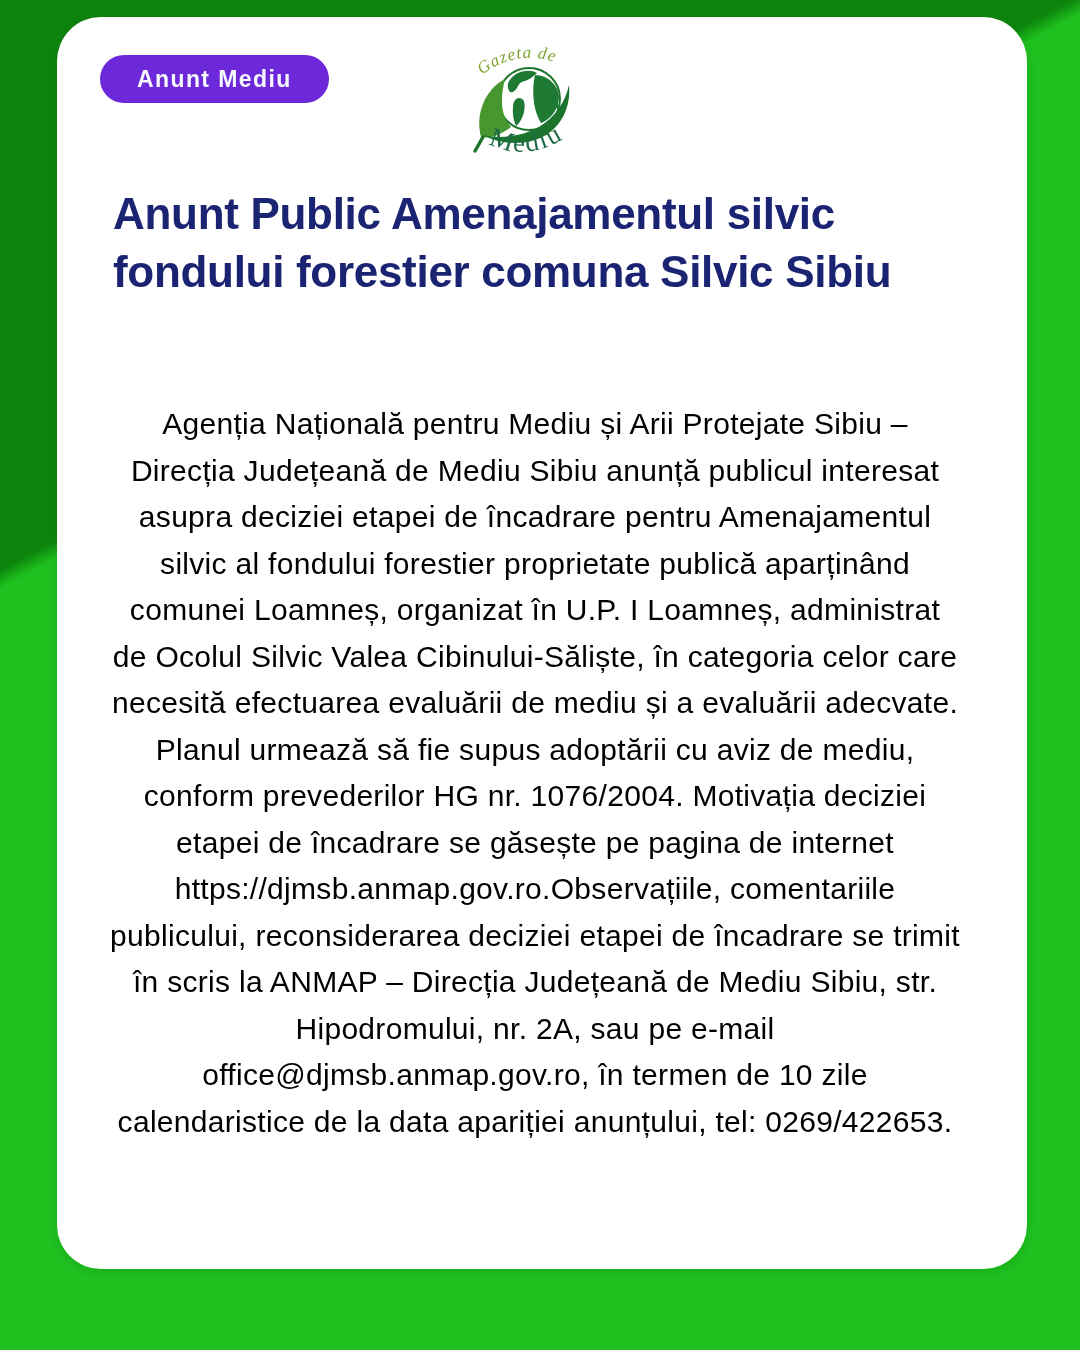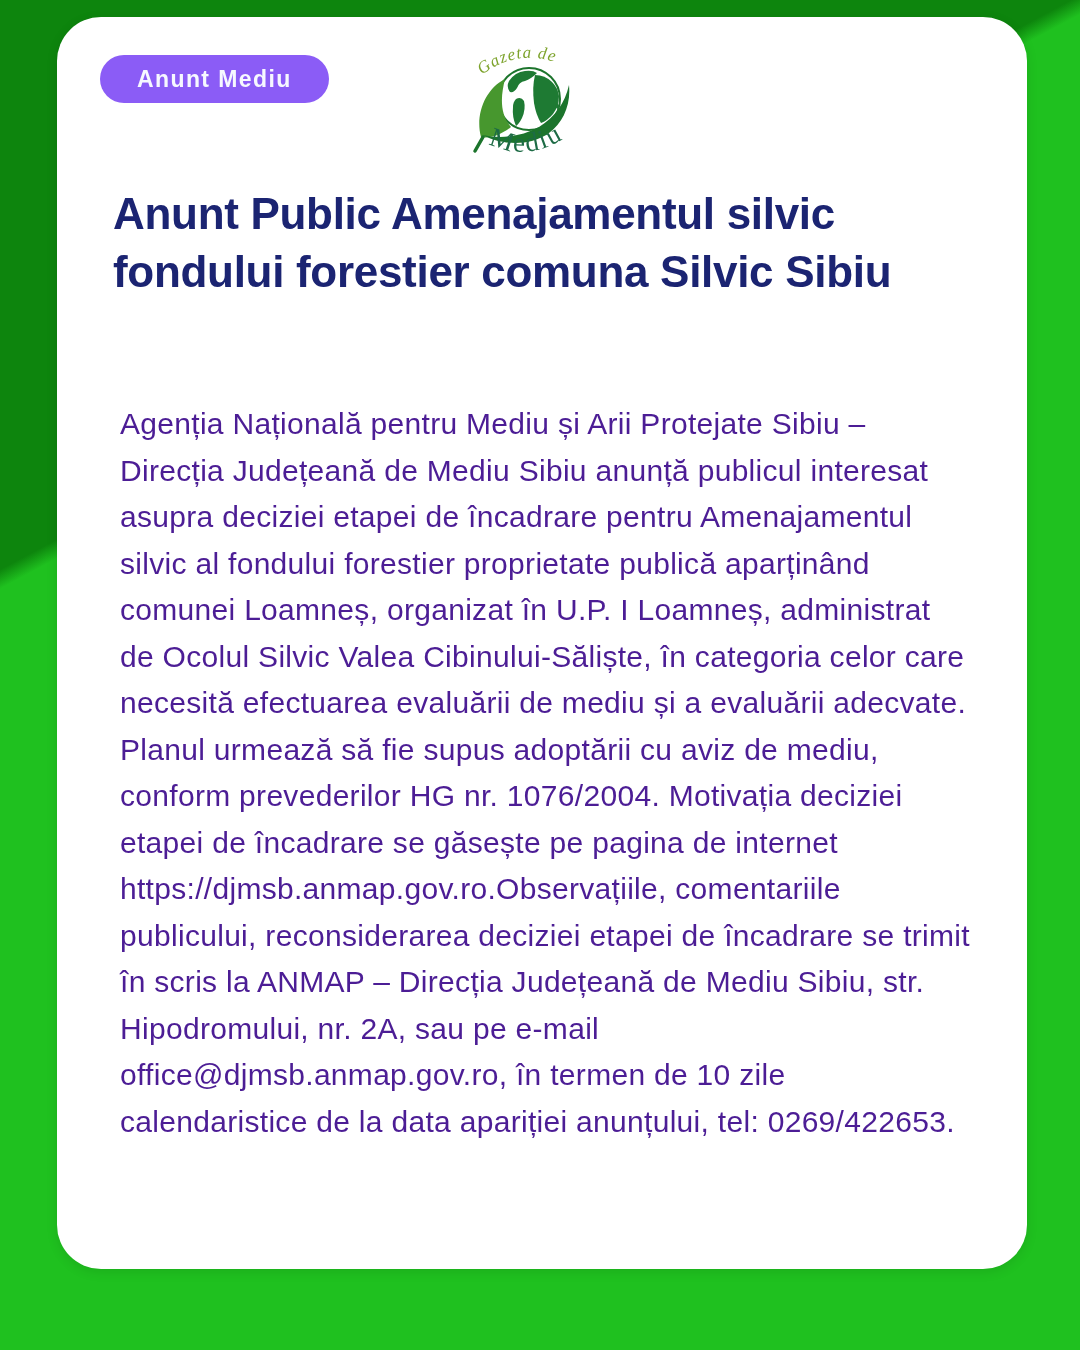--- a/index.html
+++ b/index.html
@@ -24,21 +24,21 @@
     border-radius: 44px;
     box-shadow: 0 3px 12px rgba(0,0,0,0.10);
   }
   .badge {
     position: absolute;
     left: 43px; top: 38px;
     height: 48px;
     display: inline-flex;
     align-items: center;
     padding: 0 37px;
-    background: #8b5cf6;
+    background: #6d28d9;
     border-radius: 26px;
     color: #f6f8ff;
     font-size: 23px;
     font-weight: 600;
     letter-spacing: 1.4px;
     white-space: nowrap;
   }
   .logo {
     position: absolute;
     left: 414px; top: 22px;
@@ -62,28 +62,29 @@
     left: 56px; top: 168px;
     width: 882px;
     color: #1b2472;
     font-size: 44px;
     line-height: 58px;
     font-weight: 700;
     letter-spacing: -0.3px;
   }
   .body-text {
     position: absolute;
-    left: 63px; top: 384px;
+    left: 52px; top: 384px;
     width: 852px;
-    color: #4c1d95;
+    color: #000000;
     font-size: 30px;
     line-height: 46.5px;
     font-weight: 400;
     letter-spacing: 0.3px;
     word-wrap: break-word;
+    text-align: center;
   }
 </style>
 </head>
 <body>
 
 <div class="bg">
   <div class="card">
 
     <div class="badge">Anunt Mediu</div>
 

